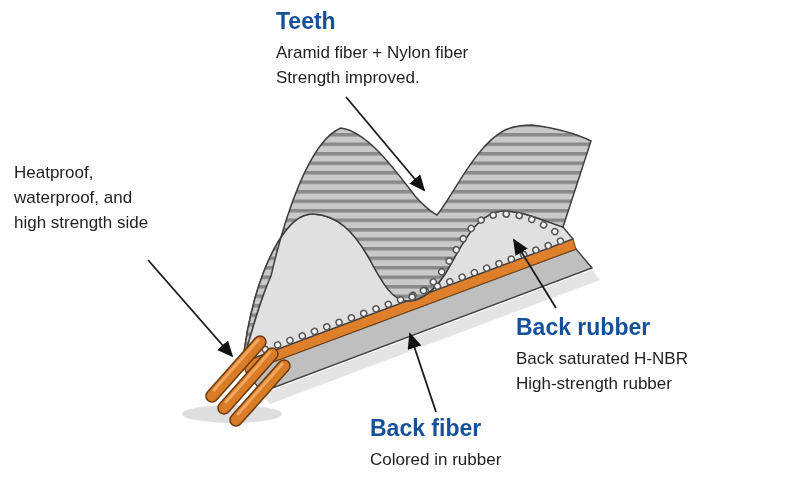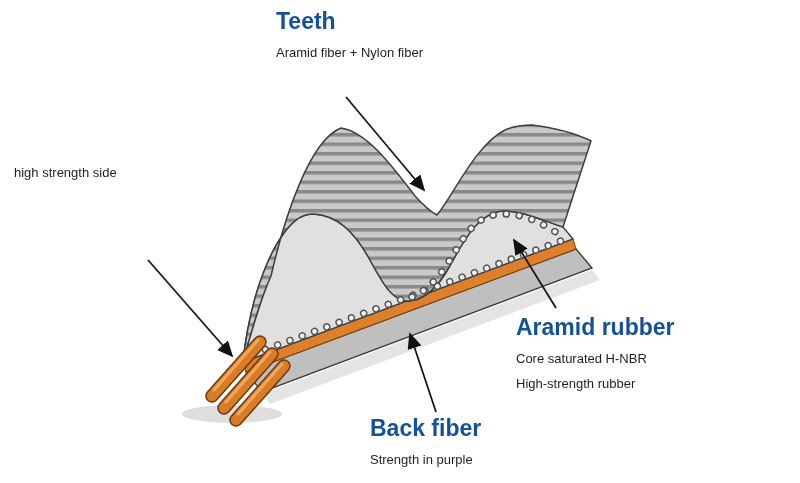--- a/index.html
+++ b/index.html
@@ -24,21 +24,21 @@
     position: absolute;
     white-space: nowrap;
   }
   .label .h {
     font-size: 23px;
     font-weight: bold;
     color: var(--heading-blue, #15509b);
     margin-bottom: 5px;
   }
   .label .t {
-    font-size: 13px;
+    font-size: 17px;
     line-height: 25px;
     color: var(--body-text, #1f1f1f);
   }
 </style>
 </head>
 <body>
 
 <div class="stage">
 
   <svg width="800" height="483" viewBox="0 0 800 483">
@@ -111,30 +111,33 @@
       <line x1="346" y1="97" x2="424" y2="190" stroke="#1a1a1a" stroke-width="1.8" marker-end="url(#ah)"></line>
       <line x1="148" y1="260" x2="232" y2="356" stroke="#1a1a1a" stroke-width="1.8" marker-end="url(#ah)"></line>
       <line x1="556" y1="308" x2="514" y2="240" stroke="#1a1a1a" stroke-width="1.8" marker-end="url(#ah)"></line>
       <line x1="436" y1="412" x2="410" y2="334" stroke="#1a1a1a" stroke-width="1.8" marker-end="url(#ah)"></line>
     </g>
   </svg>
 
   <div class="label" style="left:276px; top:8px">
     <div class="h">Teeth</div>
     <div class="t">Aramid fiber + Nylon fiber</div>
+    <div class="t">Strength improved.</div>
   </div>
 
   <div class="label" style="left:14px; top:160px">
+    <div class="t">Heatproof,</div>
+    <div class="t">waterproof, and</div>
     <div class="t">high strength side</div>
   </div>
 
   <div class="label" style="left:516px; top:314px">
-    <div class="h">Aramid rubber</div>
-    <div class="t">Core saturated H-NBR</div>
+    <div class="h">Back rubber</div>
+    <div class="t">Back saturated H-NBR</div>
     <div class="t">High-strength rubber</div>
   </div>
 
   <div class="label" style="left:370px; top:415px">
     <div class="h">Back fiber</div>
-    <div class="t">Strength in purple</div>
+    <div class="t">Colored in rubber</div>
   </div>
 
 </div>
 
 </body></html>

